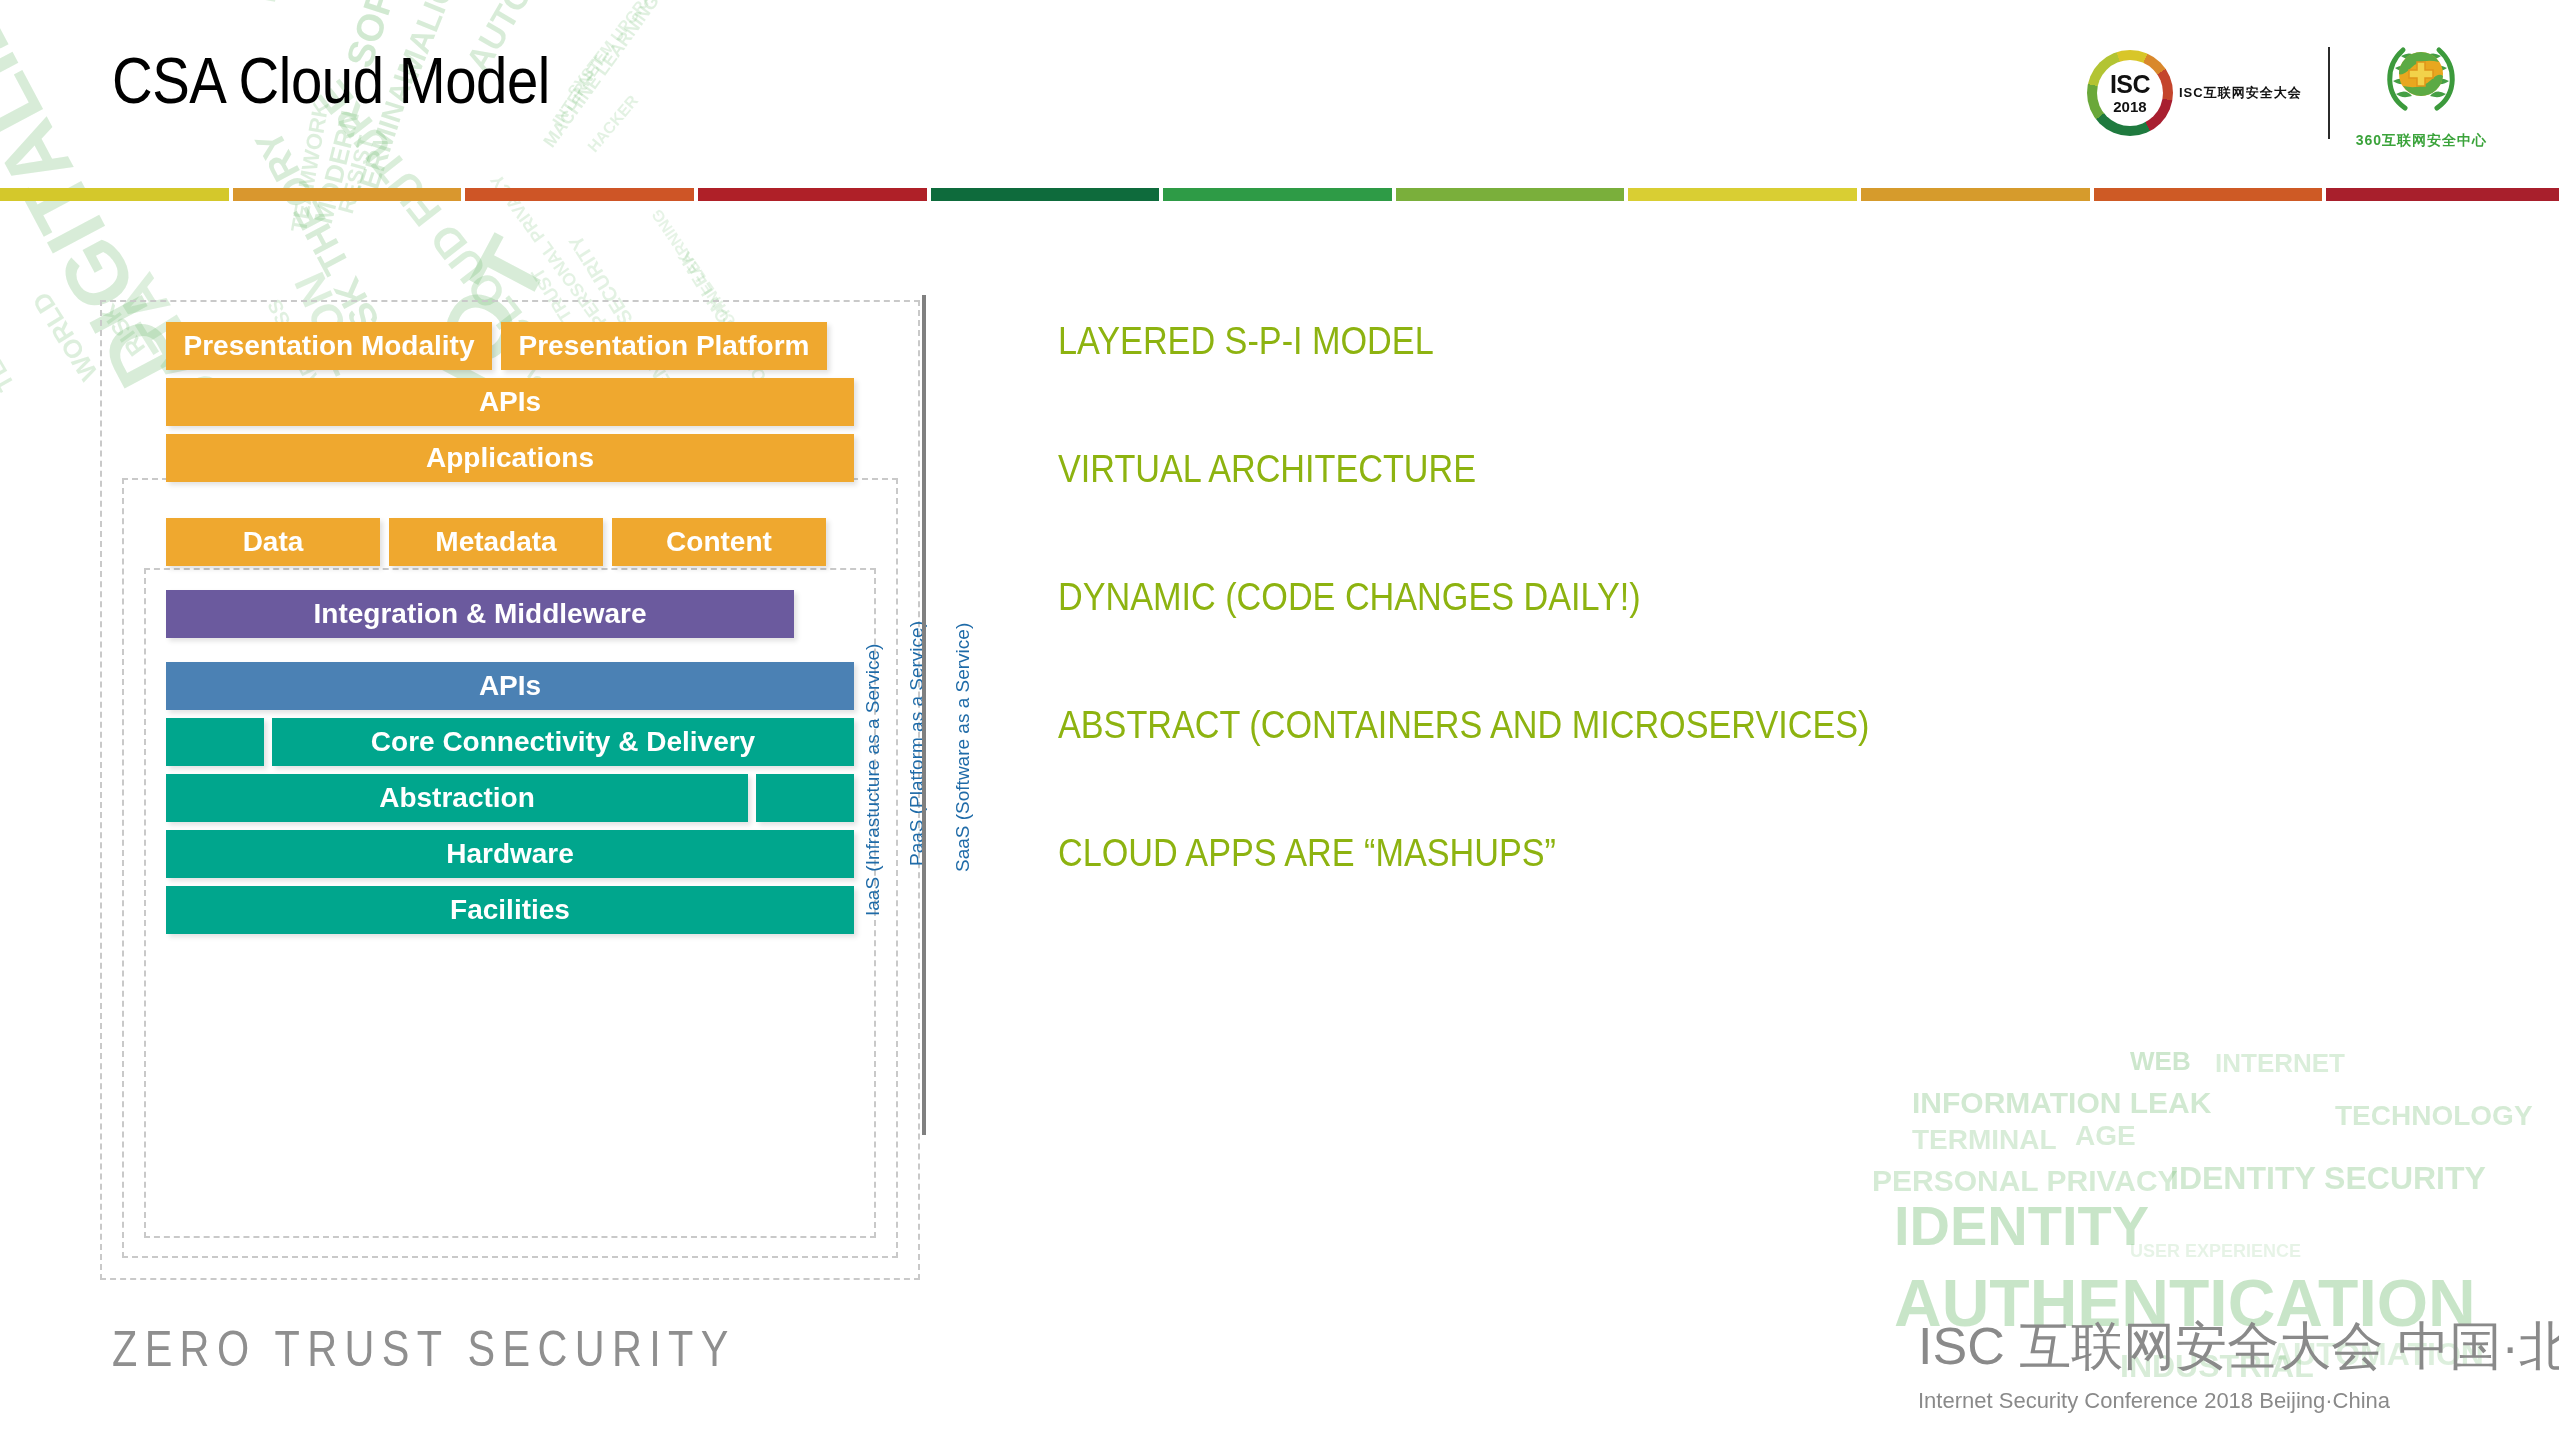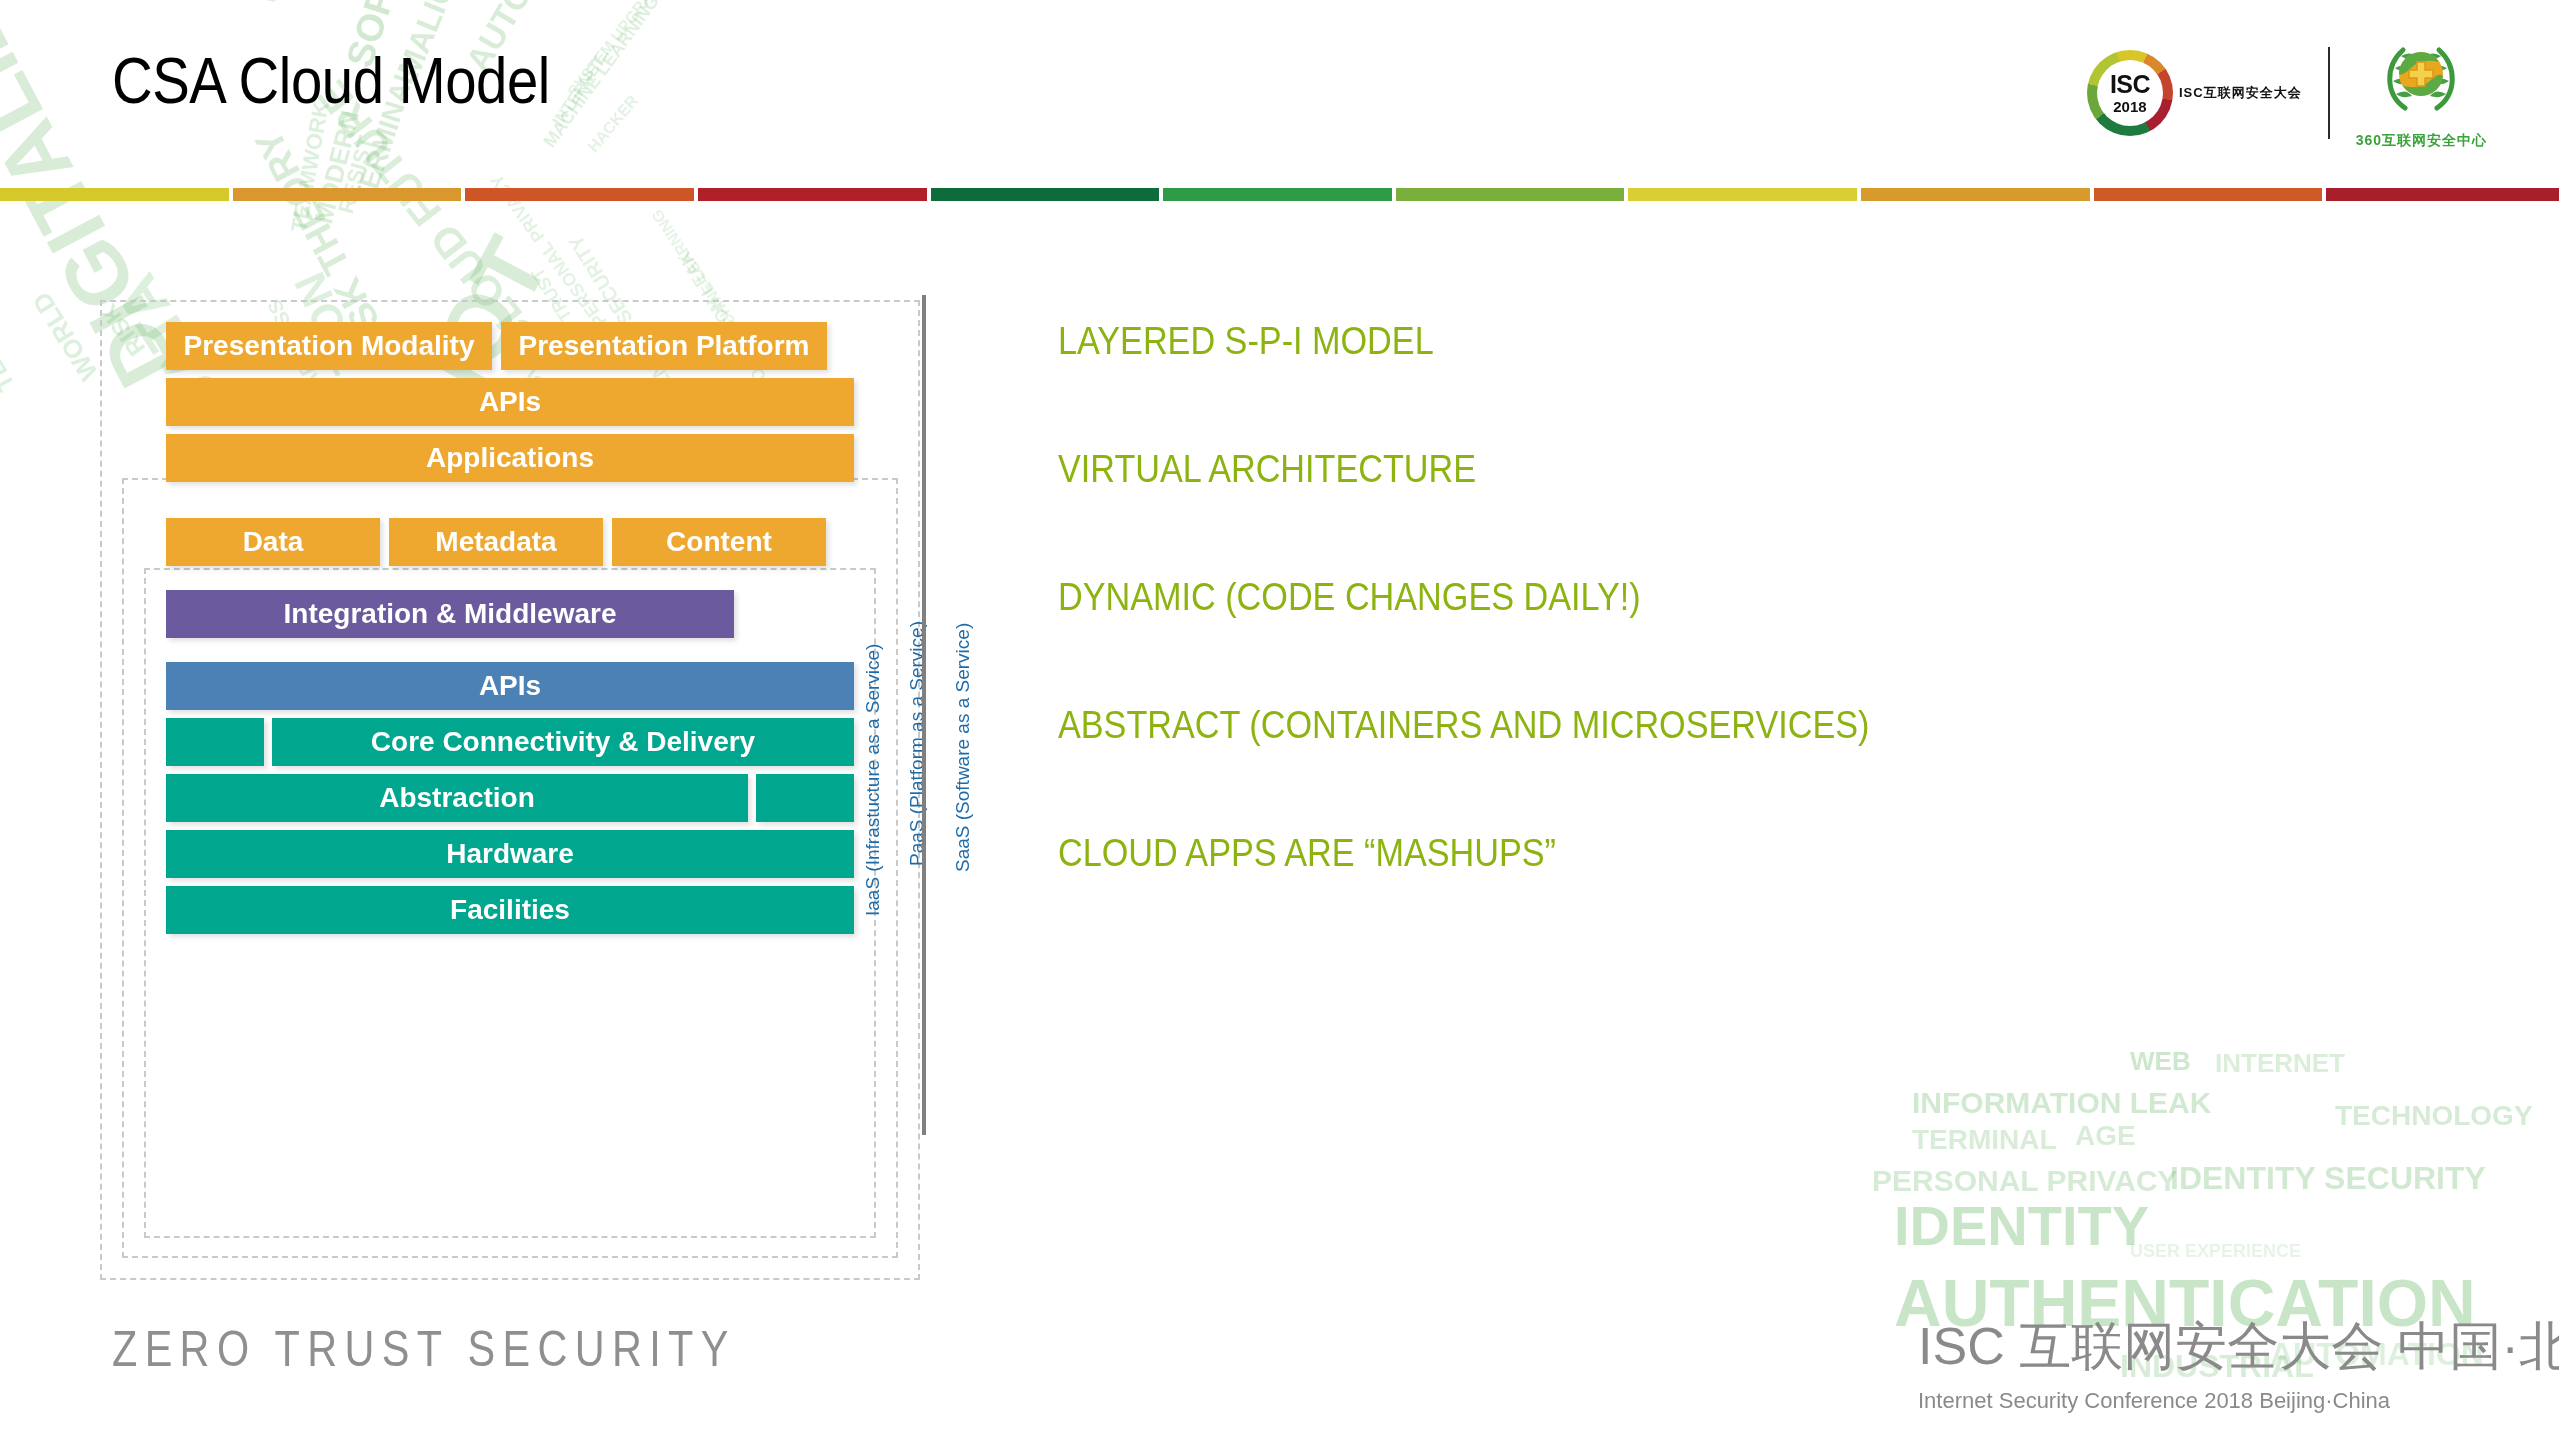--- a/index.html
+++ b/index.html
@@ -330,21 +330,21 @@
     <div class="cell orange" style="width:688px;height:48px;">Applications</div>
   </div>
 
   <div class="layer-row" style="left:66px; top:218px; width:688px; height:48px;">
     <div class="cell orange" style="width:214px;height:48px;">Data</div>
     <div class="cell orange" style="width:214px;height:48px;">Metadata</div>
     <div class="cell orange" style="width:214px;height:48px;">Content</div>
   </div>
 
   <div class="layer-row" style="left:66px; top:290px; width:688px; height:48px;">
-    <div class="cell purple" style="width:568px;height:48px;">Integration &amp; Middleware</div>
+    <div class="cell purple" style="width:628px;height:48px;">Integration &amp; Middleware</div>
   </div>
 
   <div class="layer-row" style="left:66px; top:362px; width:688px; height:48px;">
     <div class="cell blue" style="width:688px;height:48px;">APIs</div>
   </div>
 
   <div style="position:absolute; left:66px; top:418px; width:688px; height:48px;">
     <div class="cell teal" style="position:absolute;left:0;top:0;width:98px;height:48px;"></div>
     <div class="cell teal" style="position:absolute;left:106px;top:0;width:582px;height:48px;">Core Connectivity &amp; Delivery</div>
   </div>

